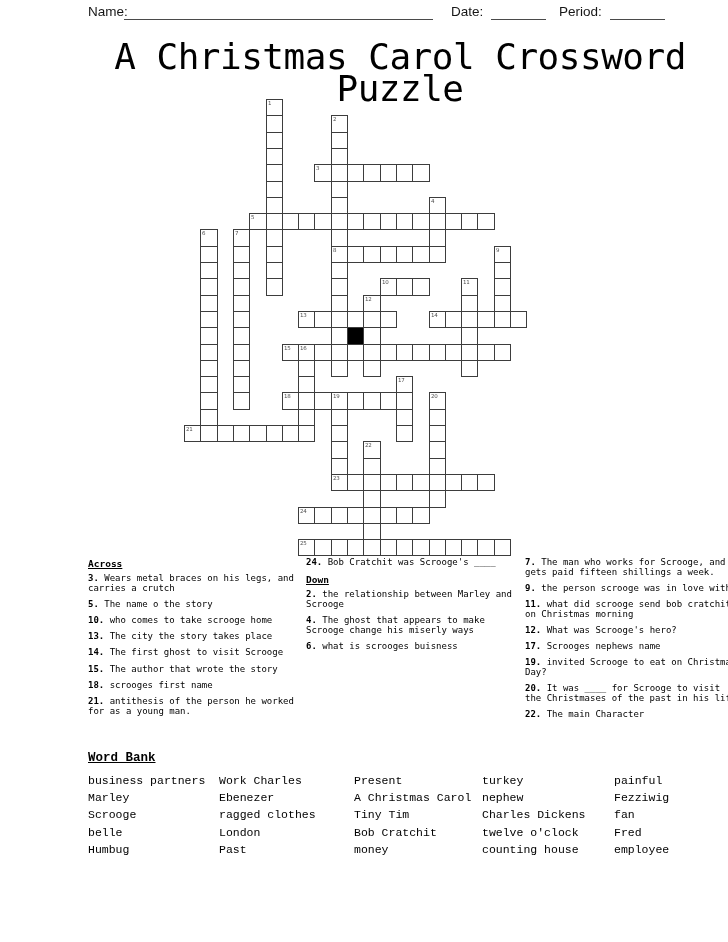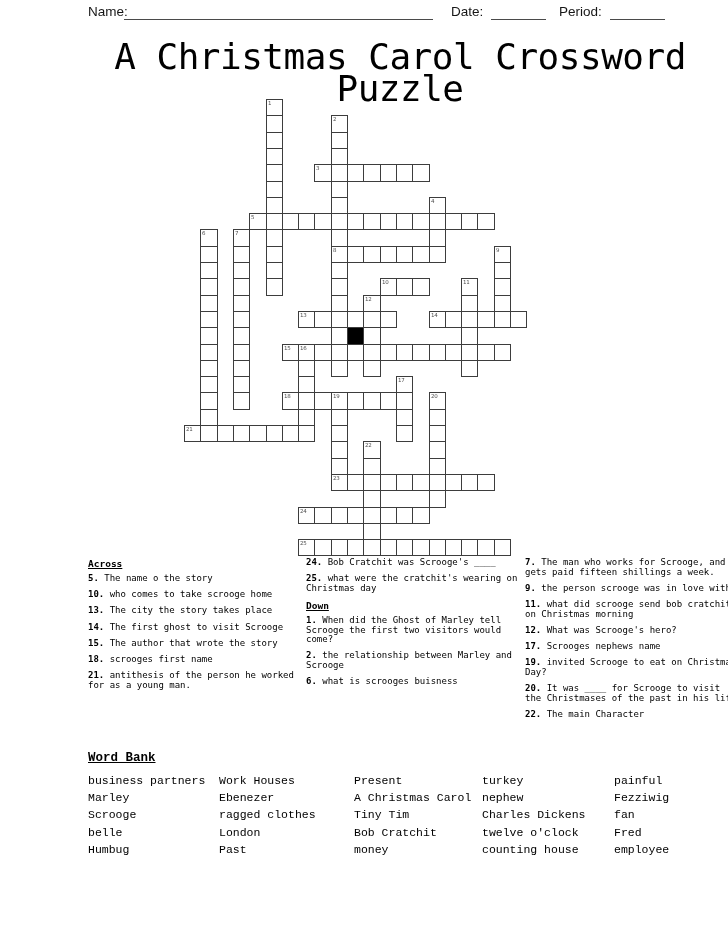--- a/index.html
+++ b/index.html
@@ -279,52 +279,52 @@
         <span class="cellnum">22</span>
       </div>
       <div class="cell" style="left: 179px; top: 359px; width: 18px; height: 17px;"></div>
       <div class="cell" style="left: 179px; top: 391px; width: 18px; height: 18px;"></div>
       <div class="cell" style="left: 179px; top: 424px; width: 18px; height: 17px;"></div>
       <div class="cell black" style="left: 163px; top: 228px; width: 17px; height: 18px;"></div>
     </div>
 
   <div class="clue-col" id="clue-col-0">
       <div class="clue-heading">Across</div>
+      <p class="clue"><b>3.</b> Wears metal braces on his legs, and carries a crutch</p>
       <p class="clue"><b>5.</b> The name o the story</p>
       <p class="clue"><b>10.</b> who comes to take scrooge home</p>
       <p class="clue"><b>13.</b> The city the story takes place</p>
       <p class="clue"><b>14.</b> The first ghost to visit Scrooge</p>
       <p class="clue"><b>15.</b> The author that wrote the story</p>
       <p class="clue"><b>18.</b> scrooges first name</p>
       <p class="clue"><b>21.</b> antithesis of the person he worked for as a young man.</p>
     </div>
   <div class="clue-col" id="clue-col-1">
       <p class="clue"><b>24.</b> Bob Cratchit was Scrooge's ____</p>
-      <p class="clue"><b>25.</b> what were the cratchit's wearing on Christmas day</p>
       <div class="clue-heading">Down</div>
-      <p class="clue"><b>1.</b> When did the Ghost of Marley tell Scrooge the first two visitors would come?</p>
       <p class="clue"><b>2.</b> the relationship between Marley and Scrooge</p>
+      <p class="clue"><b>4.</b> The ghost that appears to make Scrooge change his miserly ways</p>
       <p class="clue"><b>6.</b> what is scrooges buisness</p>
     </div>
   <div class="clue-col" id="clue-col-2">
       <p class="clue"><b>7.</b> The man who works for Scrooge, and gets paid fifteen shillings a week.</p>
       <p class="clue"><b>9.</b> the person scrooge was in love with</p>
       <p class="clue"><b>11.</b> what did scrooge send bob cratchit on Christmas morning</p>
       <p class="clue"><b>12.</b> What was Scrooge's hero?</p>
       <p class="clue"><b>17.</b> Scrooges nephews name</p>
       <p class="clue"><b>19.</b> invited Scrooge to eat on Christmas Day?</p>
       <p class="clue"><b>20.</b> It was ____ for Scrooge to visit the Christmases of the past in his life</p>
       <p class="clue"><b>22.</b> The main Character</p>
     </div>
 
   <div class="wordbank">
     <div class="wb-heading">Word Bank</div>
     <div class="wb-grid" id="wb-grid">
         <div class="wb-item">business partners</div>
-        <div class="wb-item">Work Houses</div>
+        <div class="wb-item">Work Charles</div>
         <div class="wb-item">Present</div>
         <div class="wb-item">turkey</div>
         <div class="wb-item">painful</div>
         <div class="wb-item">Marley</div>
         <div class="wb-item">Ebenezer</div>
         <div class="wb-item">A Christmas Carol</div>
         <div class="wb-item">nephew</div>
         <div class="wb-item">Fezziwig</div>
         <div class="wb-item">Scrooge</div>
         <div class="wb-item">ragged clothes</div>

